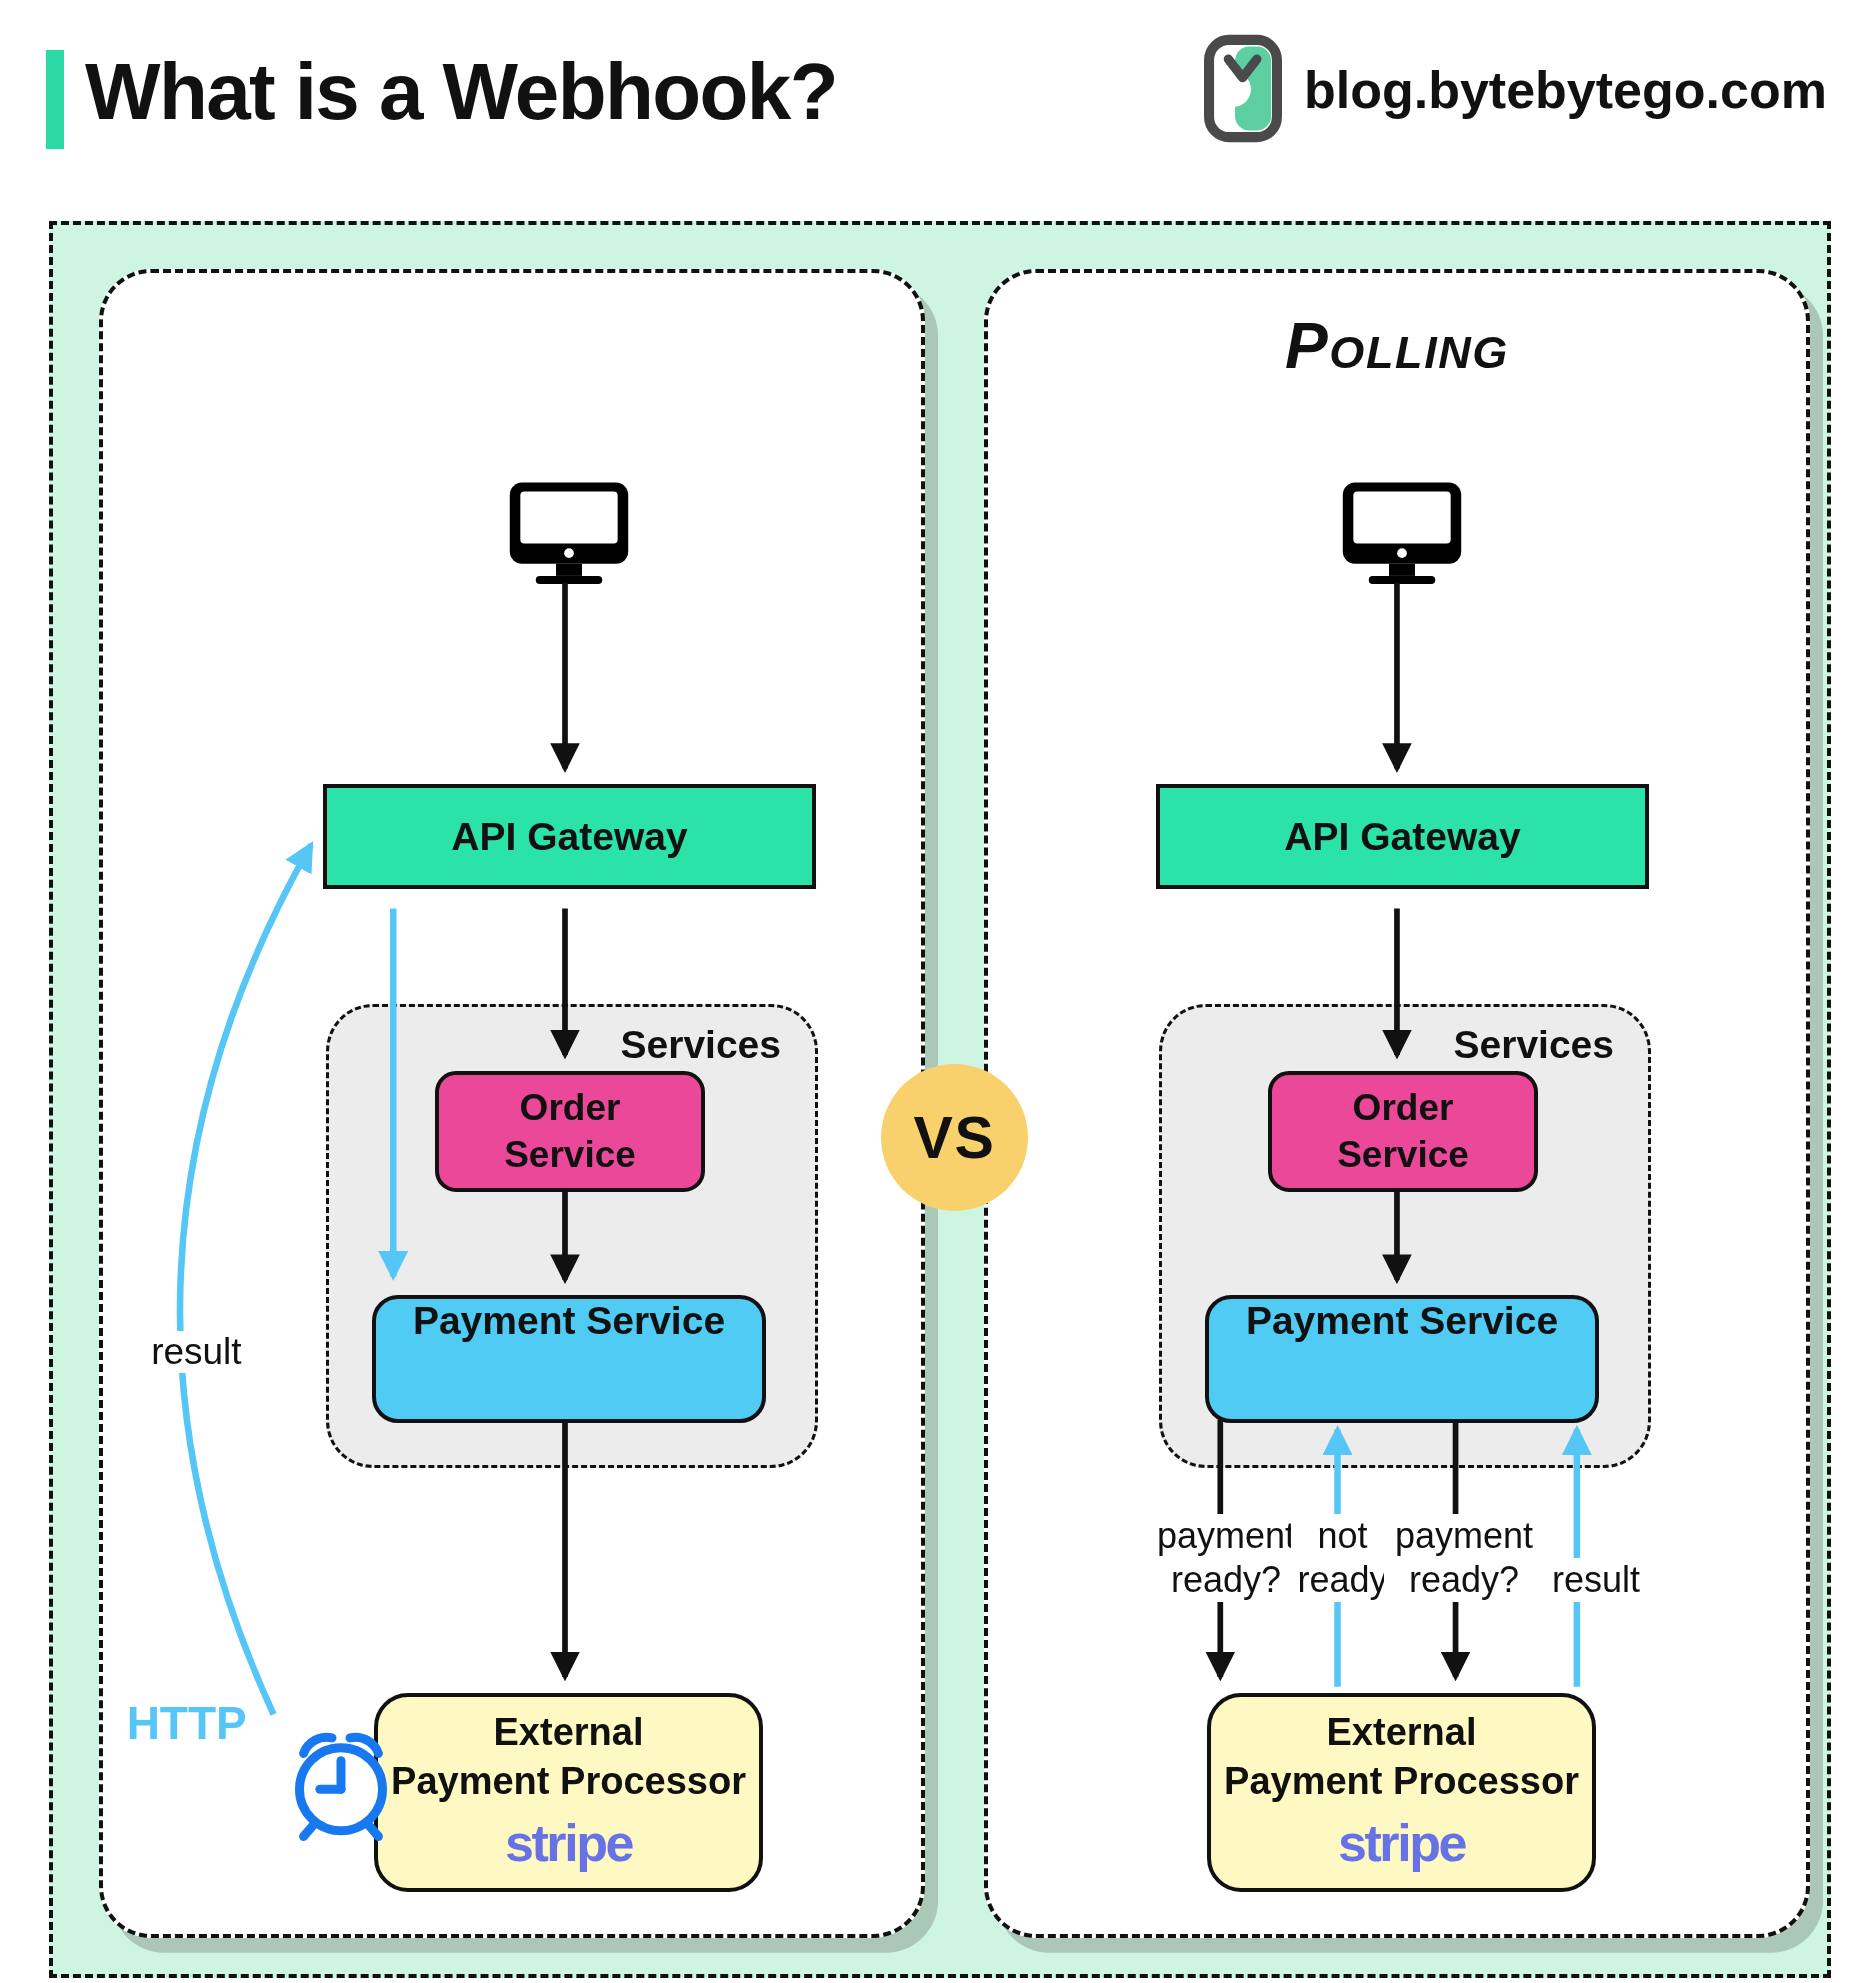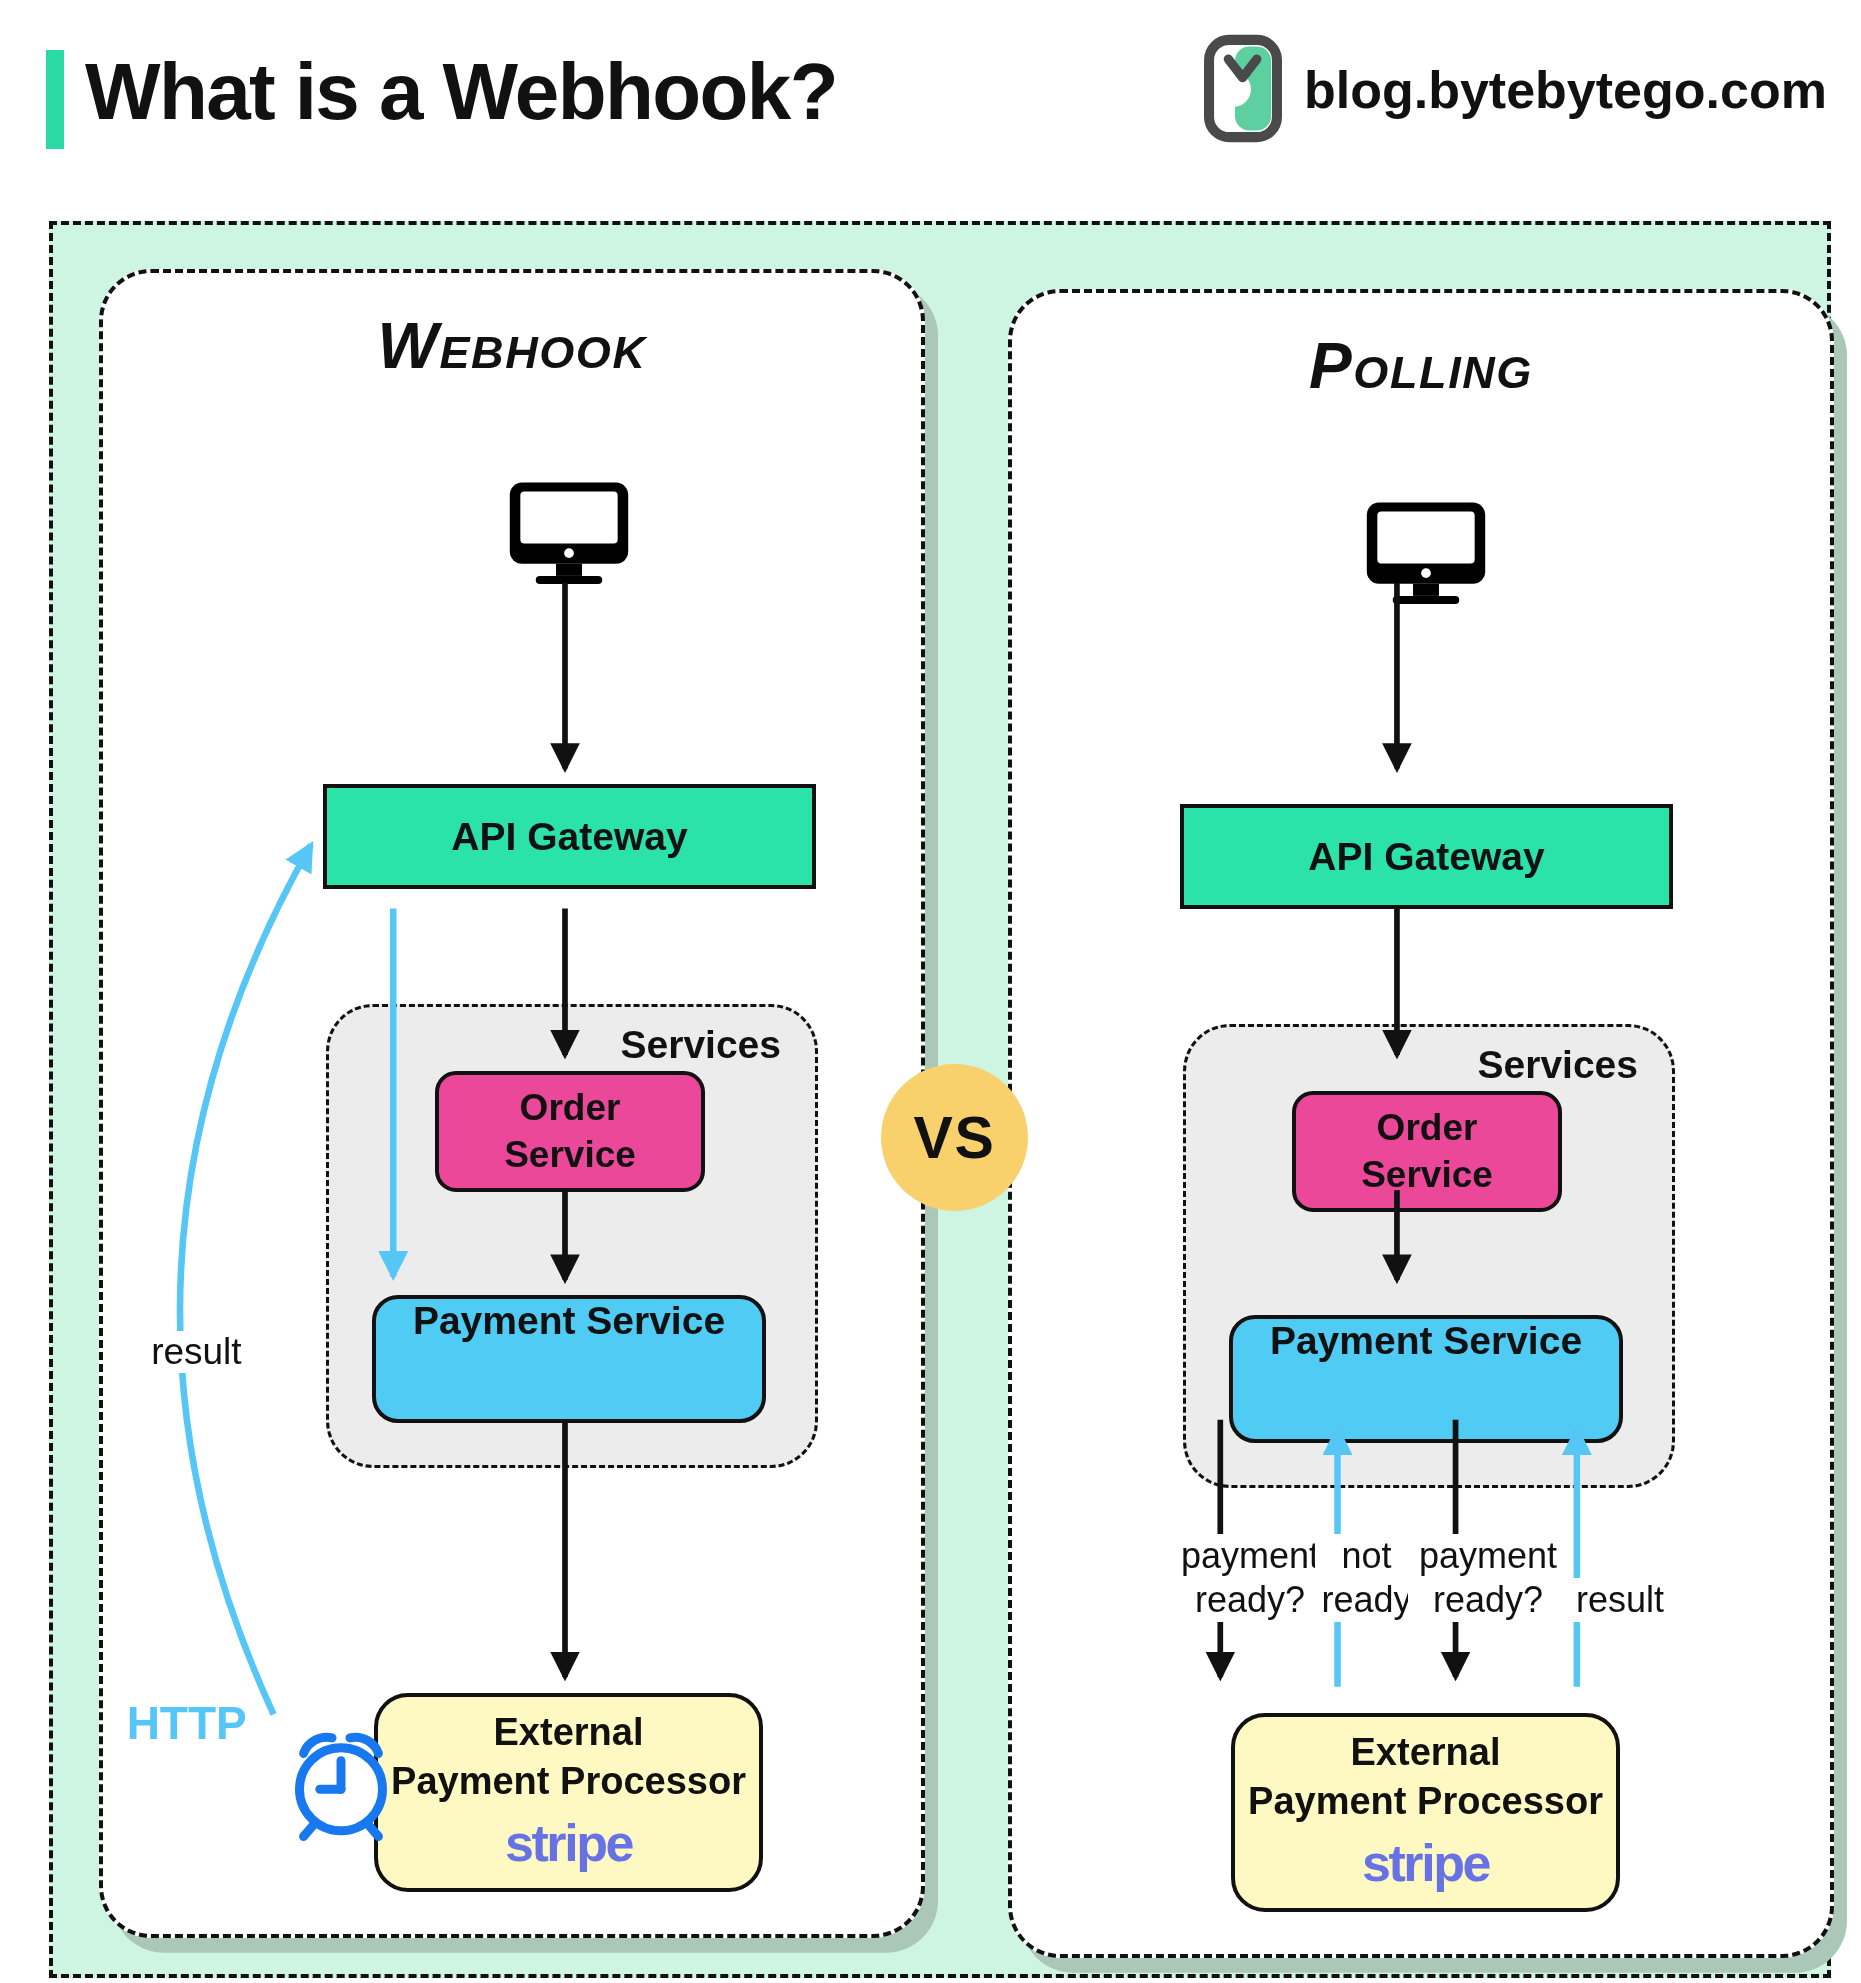--- a/index.html
+++ b/index.html
@@ -37,21 +37,21 @@
     background:var(--mint-bg);border:4.1px dashed var(--ink);
   }
 
   
   .panel{
     top:269px;width:826px;height:1669px;background:#ffffff;
     border:4.1px dashed var(--ink);border-radius:52px;
     box-shadow:13px 14.7px 0 0 var(--panel-shadow);
   }
   .panel-webhook{left:99px;}
-  .panel-polling{left:1008px;margin-top:20px;}
+  .panel-polling{left:984px;}
   .panel-title{
     left:0;top:36px;width:100%;text-align:center;
     font-size:64px;font-weight:800;font-style:italic;font-variant:small-caps;
     letter-spacing:1.6px;
   }
 
   
   .monitor{width:122px;height:103px;top:208px;}
   .gateway{
     top:511px;width:493px;height:105px;background:var(--teal);
@@ -139,21 +139,20 @@
       <circle cx="36" cy="66" r="21" fill="#ffffff"></circle>
       <path d="M30,30 L47,52 L64,30" stroke="#4a4a4a" stroke-width="11" fill="none" stroke-linecap="round" stroke-linejoin="round"></path>
     </svg>
   </span>
   <span class="brand-text">blog.bytebytego.com</span>
 </div>
 
 <div class="abs outer-board"></div>
 
 <div class="abs panel panel-webhook">
-  <div class="abs panel-title">Webhook</div>
 
   <span class="abs monitor" style="left:405px;">
     <svg width="122" height="103" viewBox="0 0 150 127">
       <rect x="2" y="2" width="146" height="100" rx="15" fill="#000"></rect>
       <rect x="15" y="13" width="120" height="64" rx="5" fill="#fff"></rect>
       <circle cx="75" cy="89" r="6" fill="#fff"></circle>
       <rect x="59" y="102" width="32" height="15" fill="#000"></rect>
       <rect x="34" y="117" width="82" height="10" rx="5" fill="#000"></rect>
     </svg>
   </span>

